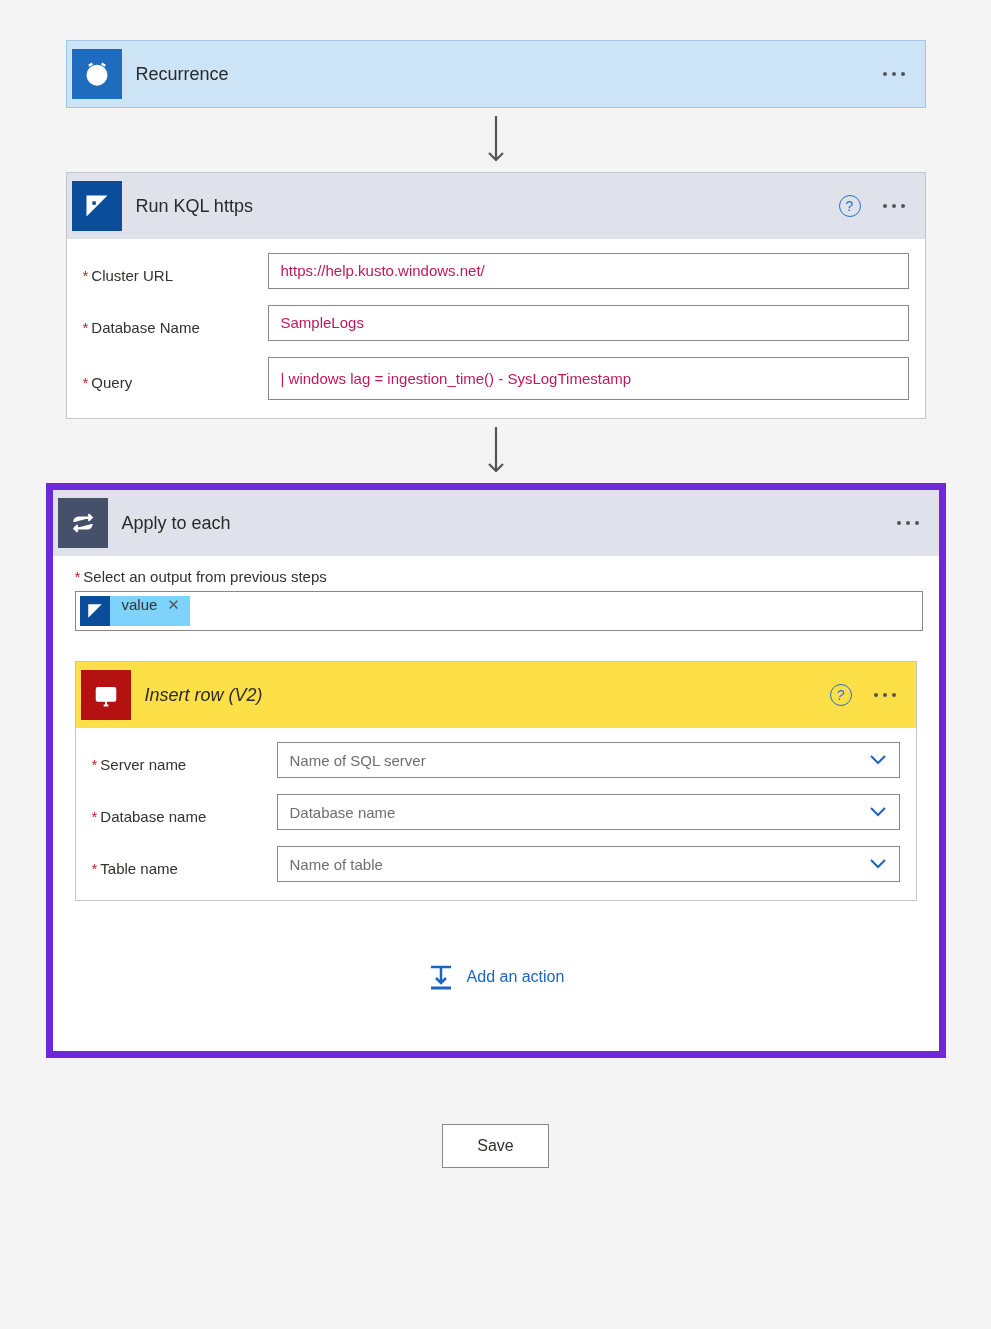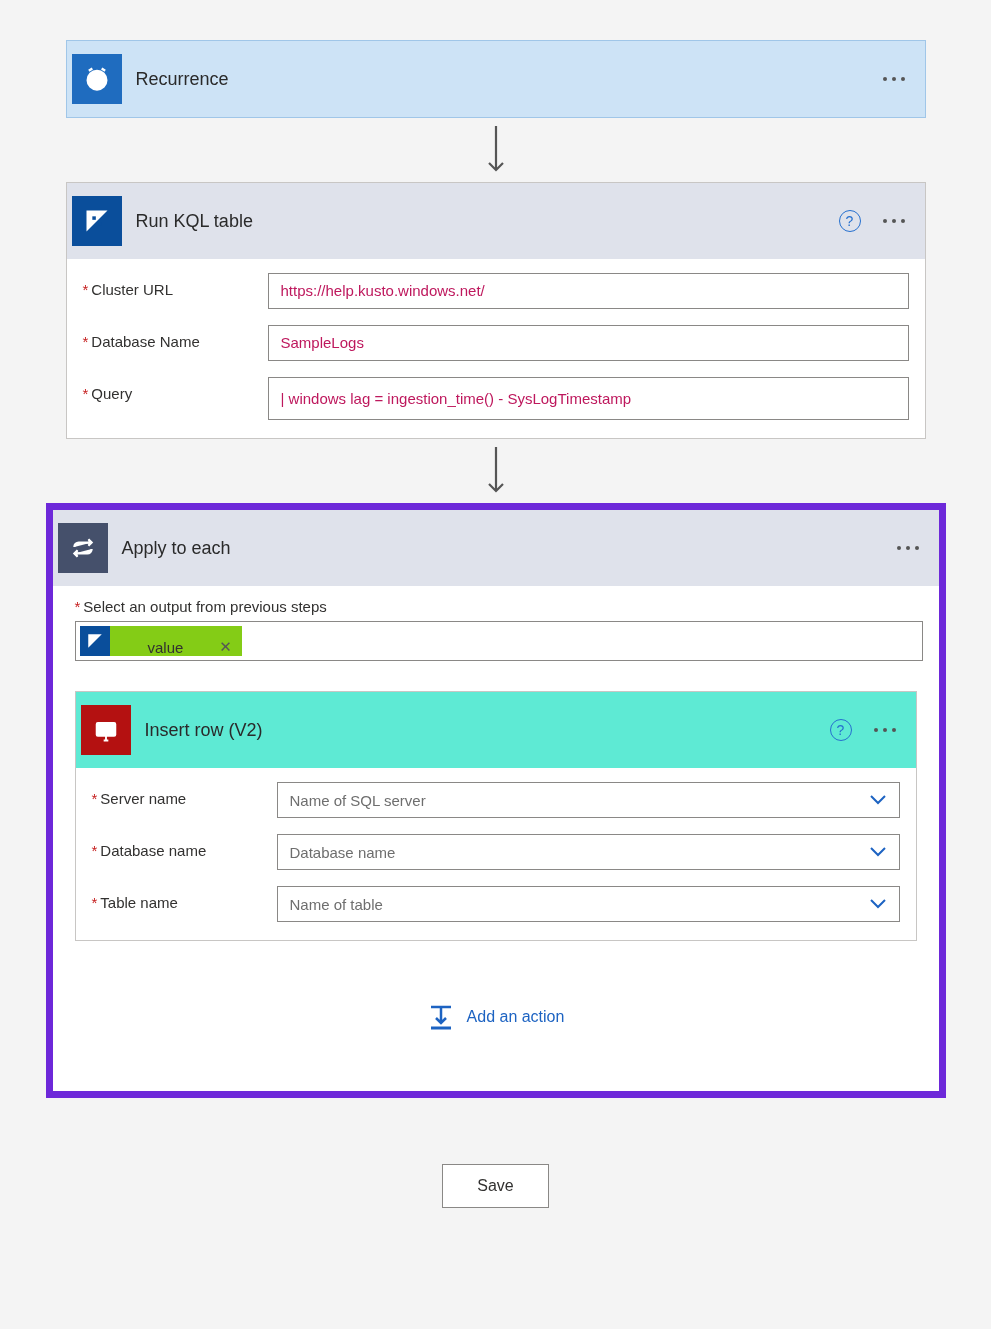--- a/index.html
+++ b/index.html
@@ -14,26 +14,26 @@
   .card {
     background: #fff;
     border: 1px solid #c8c6c4;
     margin: 0 auto;
     width: 860px;
   }
   .card.blue { border-color: #a0c6e8; }
   .card-header {
     display: flex;
     align-items: center;
-    height: 76px;
+    height: 66px;
     padding-right: 16px;
   }
   .card.blue .card-header { background: #cde3f6; }
   .card.grey .card-header { background: #dfe2eb; }
-  .card.pink .card-header { background: #5eead4; }
+  .card.pink .card-header { background: #fde047; font-style: italic; }
   .icon-box {
     width: 50px; height: 50px;
     margin: 5px 14px 5px 5px;
     display: flex; align-items: center; justify-content: center;
     flex-shrink: 0;
   }
   .icon-box.blue { background: #1f6cbf; }
   .icon-box.deep { background: #0a4e9b; }
   .icon-box.slate { background: #45506b; }
   .icon-box.red { background: #b41111; }
@@ -63,21 +63,21 @@
     width: 4px; height: 4px;
     background: #555;
     border-radius: 50%;
   }
   .card-body {
     padding: 14px 16px 18px 16px;
   }
   .row {
     display: flex;
     margin-bottom: 16px;
-    align-items: flex-start;
+    align-items: center;
   }
   .row:last-child { margin-bottom: 0; }
   .req { color: #c62121; margin-right: 3px; }
   .label {
     width: 185px;
     padding-top: 8px;
     font-size: 15px;
     color: #323130;
   }
   .input {
@@ -101,23 +101,22 @@
     margin: 12px 6px 6px 22px;
   }
   .token-row {
     margin: 0 16px 2px 22px;
     border: 1px solid #8a8886;
     padding: 4px;
     display: flex;
   }
   .token {
     display: inline-flex;
-    align-items: flex-end;
-    background: #84cc16;
-    gap: 26px;
+    align-items: flex-start;
+    background: #7dd3fc;
   }
   .token-icon {
     width: 30px; height: 30px;
     background: #0a4e9b;
     display: flex; align-items: center; justify-content: center;
   }
   .token-text { padding: 0 10px 0 12px; font-size: 15px;}
   .token-x { padding: 0 10px 0 0; cursor: pointer; color:#555; font-size:15px;}
   .nested-container { padding: 28px 22px 2px 22px; }
   .nested-card { width: 100%; }
@@ -195,21 +194,21 @@
 
 <div class="card grey">
   <div class="card-header">
     <div class="icon-box deep">
       <svg width="28" height="28" viewBox="0 0 24 24" stroke-width="0">
         <path d="M3 3h18L3 21z" fill="#fff"></path>
         <rect x="13" y="13" width="3" height="3" fill="#0a4e9b"></rect>
         <rect x="8" y="8" width="3" height="3" fill="#0a4e9b"></rect>
       </svg>
     </div>
-    <div class="card-title">Run KQL table</div>
+    <div class="card-title">Run KQL https</div>
     <div class="help-icon">?</div>
     <div class="dots">
         <span></span>
         <span></span>
         <span></span>
       </div>
   </div>
   <div class="card-body">
     <div class="row">
       <div class="label"><span class="req">*</span><span>Cluster URL</span></div>

